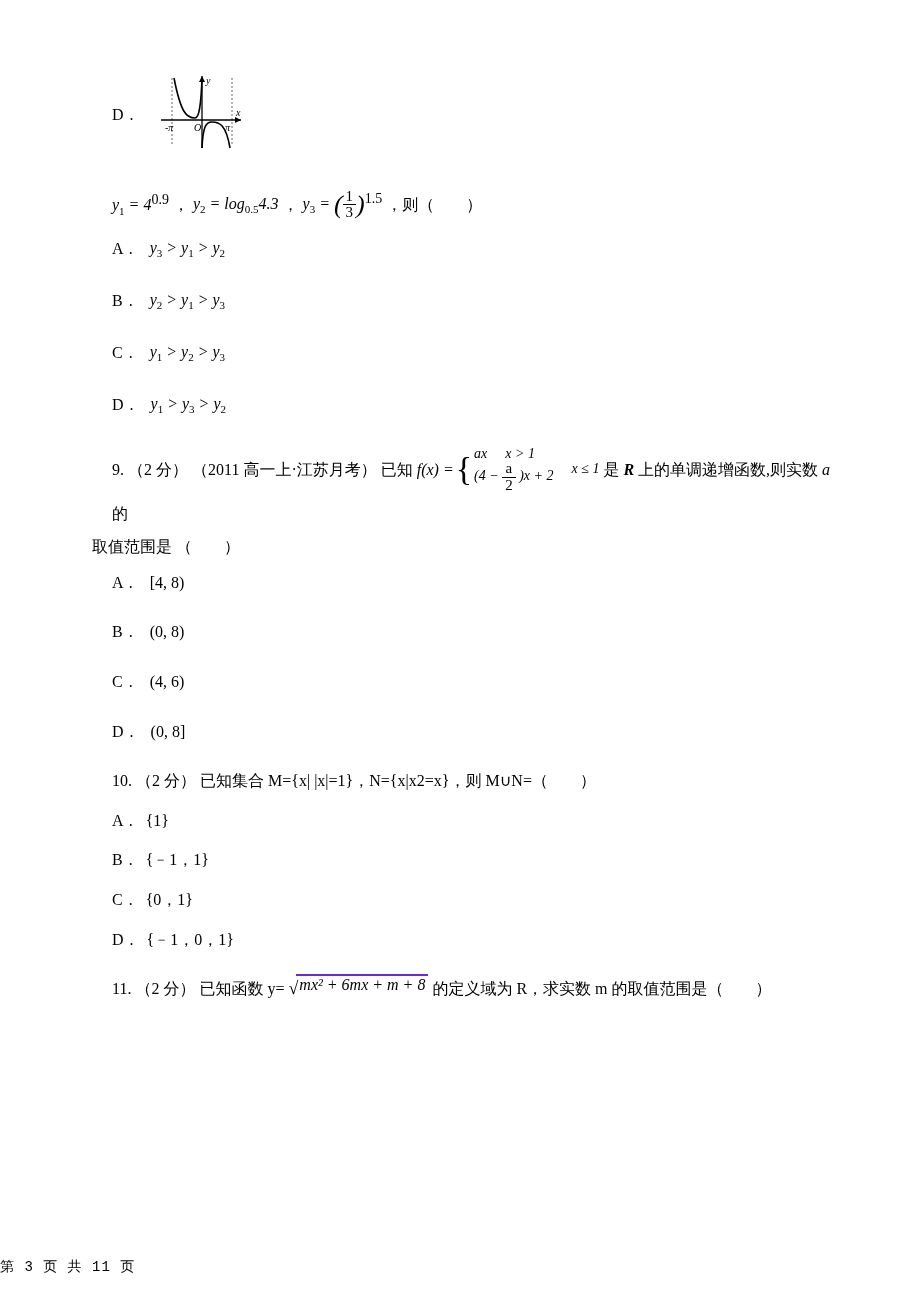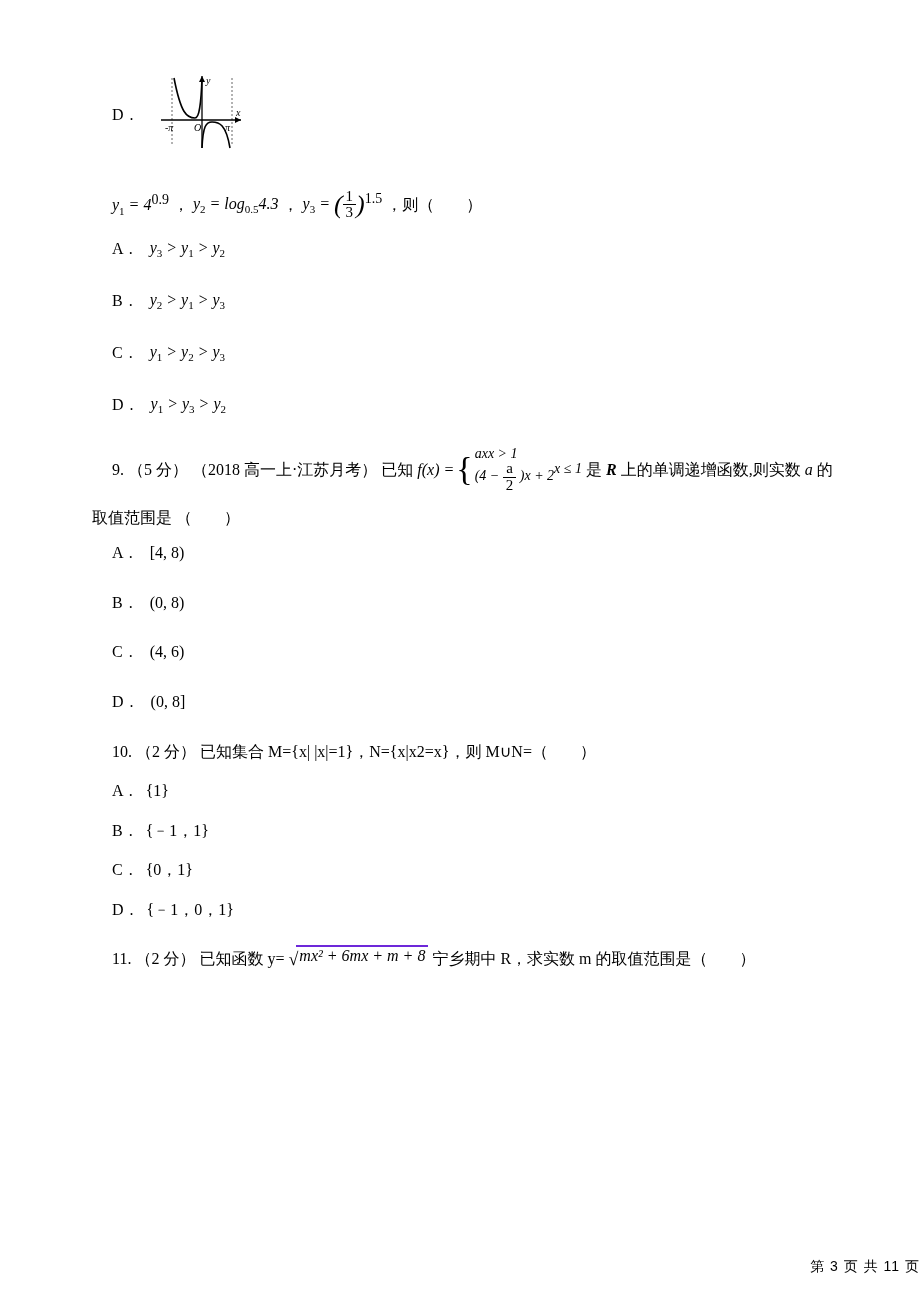--- a/index.html
+++ b/index.html
@@ -64,39 +64,39 @@
   }
   .graph-box {
     display: inline-block;
     vertical-align: middle;
     margin: 0 6px;
   }
   .footer {
     position: absolute;
     bottom: 26px;
     width: 920px;
-    text-align: right;
+    text-align: left;
     font-size: 14px;
-    font-family: Liberation Sans, sans-serif;
+    font-family: Liberation Mono, monospace;
     letter-spacing: 1px;
   }
   .piecewise {
     display: inline-flex;
     align-items: center;
     vertical-align: middle;
     font-family: "Times New Roman", serif;
     font-style: italic;
   }
   .brace-col {
     display: flex;
     flex-direction: column;
     line-height: 1.1;
     font-size: 14px;
   }
-  .piece-row { display: flex; white-space: nowrap; }
+  .piece-row { display: flex; gap: 18px; white-space: nowrap; }
   .sqrt {
     display: inline-flex;
     align-items: flex-start;
     font-family: "Times New Roman", serif;
     font-style: italic;
   }
   .sqrt .radical { font-size: 18px; margin-right: -2px; }
   .sqrt .radicand { border-top: 2px solid #6d28d9; padding: 0 3px; line-height: 1.15; }
   .boldR { font-family: "Times New Roman", serif; font-weight: bold; font-style: italic; }
   .q-inline { display: flex; align-items: center; flex-wrap: wrap; gap: 4px; }
@@ -164,21 +164,21 @@
     </span>
   </div>
   <div class="option-line">
     <span class="label">D .</span>
     <span class="math">
       <span class="mathup">y</span><span class="sub">1</span> &gt; <span class="mathup">y</span><span class="sub">3</span> &gt; <span class="mathup">y</span><span class="sub">2</span>
     </span>
   </div>
 
   <div class="stem q-inline">
-    <span>9.  （5 分） （2018 高一上·江苏月考） 已知</span>
+    <span>9.  （2 分） （2011 高一上·江苏月考） 已知</span>
     <span class="piecewise">
       <span class="math"><span>f</span><span class="mathup">(x) =</span></span>
       <span style="font-size:34px;font-style:normal;margin:0 2px">{</span>
       <span class="brace-col">
         <span class="piece-row">
             <span>ax</span>
             <span>x &gt; 1</span>
           </span>
         <span class="piece-row">
           <span>
@@ -232,18 +232,18 @@
     <span class="label">D .</span>
     <span>{﹣1，0，1}</span>
   </div>
 
   <div class="stem q-inline">
     <span>11.  （2 分）  已知函数 y=</span>
     <span class="sqrt">
       <span class="radical">√</span>
       <span class="radicand">mx² + 6mx + m + 8</span>
     </span>
-    <span> 宁乡期中 R，求实数 m 的取值范围是（　　）</span>
+    <span> 的定义域为 R，求实数 m 的取值范围是（　　）</span>
   </div>
 
 </div>
 
 <div class="footer">第 3 页 共 11 页</div>
 
 </body></html>

